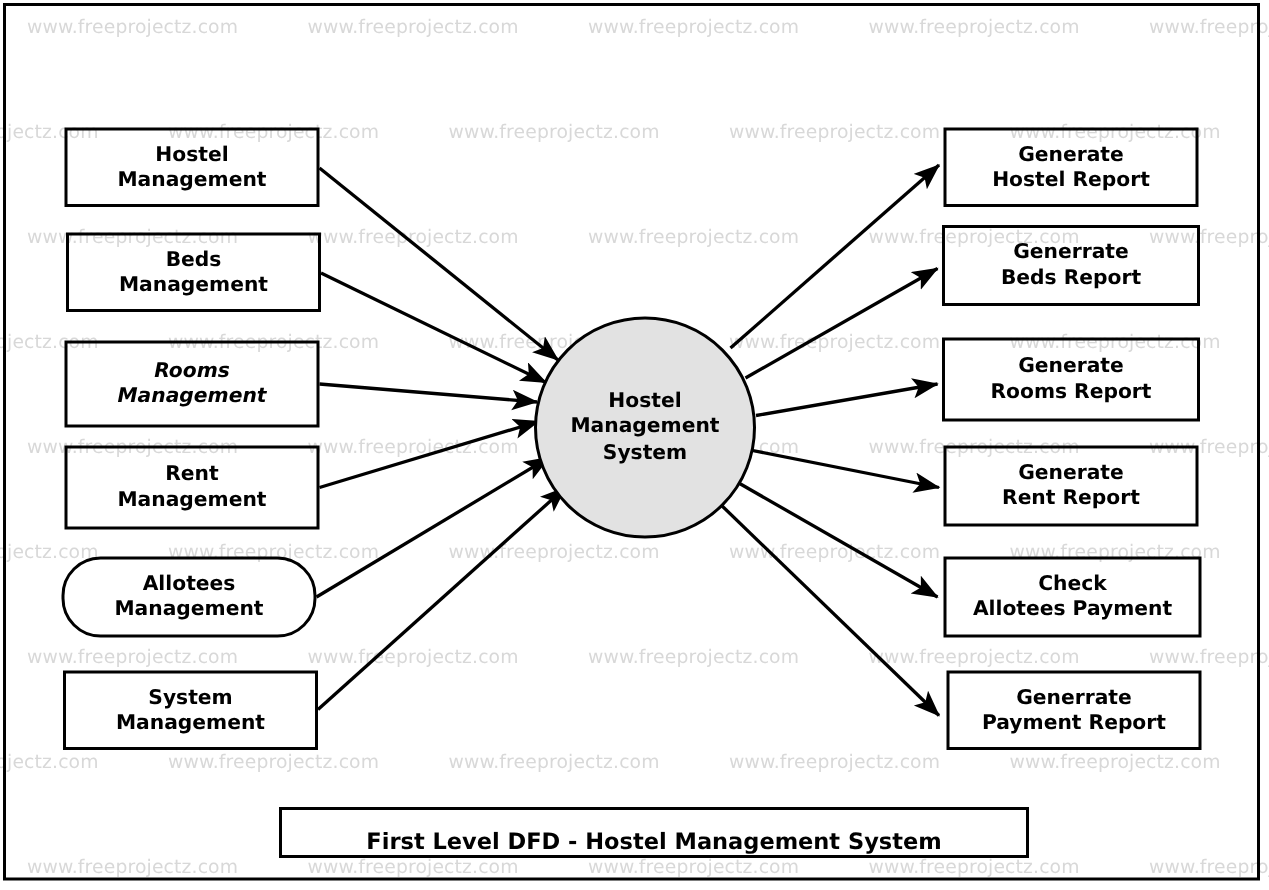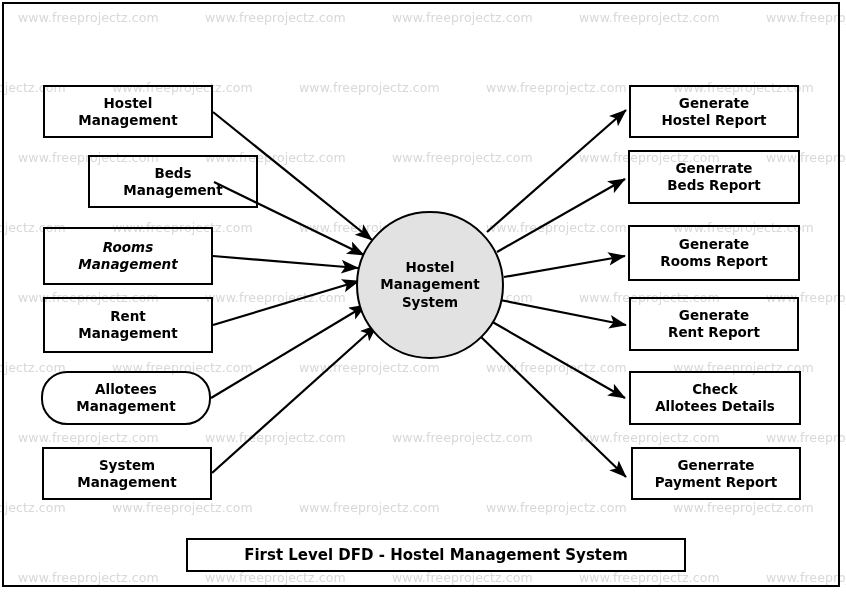--- a/index.html
+++ b/index.html
@@ -94,21 +94,21 @@
   #caption-box {
     position: absolute;
     left: 186px;
     top: 538px;
     width: 500px;
     height: 34px;
     box-sizing: border-box;
     border: 2.5px solid #000000;
     background: transparent;
     display: flex;
-    align-items: center;
+    align-items: flex-end;
     justify-content: center;
     z-index: 4;
   }
   #caption-text {
     font-family: "DejaVu Sans", sans-serif;
     font-weight: bold;
     font-size: 15px;
     color: #000000;
     white-space: nowrap;
   }
@@ -190,21 +190,21 @@
         <path d="M 489,320 L 625,398" stroke="#000000" stroke-width="2.2" fill="none" marker-end="url(#arrowhead)"></path>
         <path d="M 479,335 L 626,477" stroke="#000000" stroke-width="2.2" fill="none" marker-end="url(#arrowhead)"></path>
       </g>
   </svg>
 
   <div id="input-entities">
       <div class="entity" style="left: 43px; top: 85px; width: 170px; height: 53px;">
         <span class="entity-label">Hostel
 Management</span>
       </div>
-      <div class="entity" style="left: 44px; top: 155px; width: 170px; height: 53px; margin-left: 44px;">
+      <div class="entity" style="left: 44px; top: 155px; width: 170px; height: 53px;">
         <span class="entity-label">Beds
 Management</span>
       </div>
       <div class="entity" style="left: 43px; top: 227px; width: 170px; height: 58px; font-style: italic;">
         <span class="entity-label">Rooms
 Management</span>
       </div>
       <div class="entity" style="left: 43px; top: 297px; width: 170px; height: 56px;">
         <span class="entity-label">Rent
 Management</span>
@@ -237,21 +237,21 @@
       <div class="entity" style="left: 628px; top: 225px; width: 172px; height: 56px;">
         <span class="entity-label">Generate
 Rooms Report</span>
       </div>
       <div class="entity" style="left: 629px; top: 297px; width: 170px; height: 54px;">
         <span class="entity-label">Generate
 Rent Report</span>
       </div>
       <div class="entity" style="left: 629px; top: 371px; width: 172px; height: 54px;">
         <span class="entity-label">Check
-Allotees Details</span>
+Allotees Payment</span>
       </div>
       <div class="entity" style="left: 631px; top: 447px; width: 170px; height: 53px;">
         <span class="entity-label">Generrate
 Payment Report</span>
       </div>
     </div>
 
   <div id="caption-box">
     <span id="caption-text">First Level DFD - Hostel Management System</span>
   </div>

